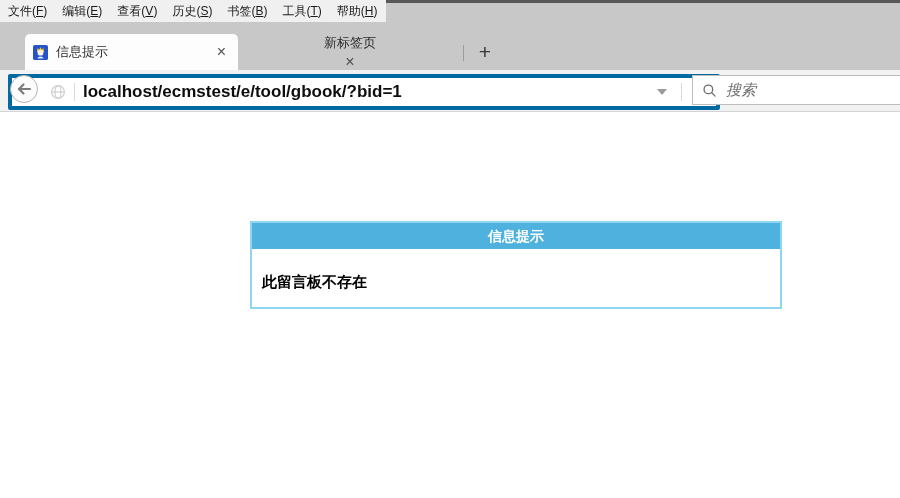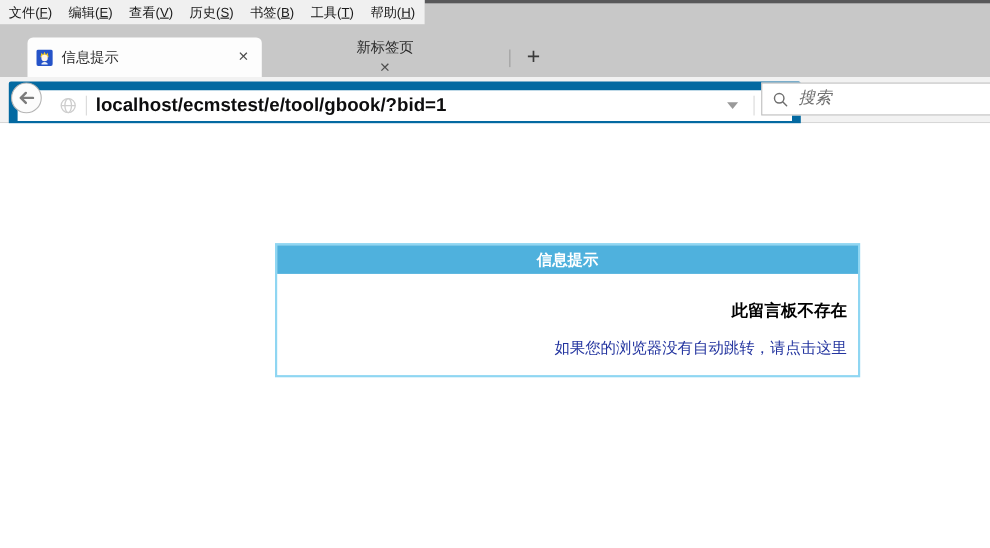--- a/index.html
+++ b/index.html
@@ -22,21 +22,21 @@
   .favicon{width:15px;height:15px;margin-right:8px;flex:0 0 auto;display:inline-flex;}
   .tab-label{font-size:13px;color:#2b2b2b;flex:1;white-space:nowrap;overflow:hidden;}
   .tab-close{font-size:16px;color:#4f4f4f;line-height:16px;padding:0 4px;cursor:default;}
   .tab-divider{position:absolute;left:463px;top:45px;width:1px;height:16px;background:#9c9c9c;}
   .newtab-button{position:absolute;left:470px;top:38px;width:30px;height:28px;
     font-size:21px;color:#3a3a3a;display:flex;align-items:center;justify-content:center;font-weight:400;}
   
   .toolbar{position:absolute;left:0;top:70px;width:900px;height:41px;background:#f2f2f2;
     border-bottom:1px solid #d4d4d4;}
   .urlbar{position:absolute;left:8px;top:4px;width:666px;height:28px;background:#ffffff;
-    border:8px solid #0369a1;border-radius:2px;display:flex;align-items:center;
+    border:4px solid #0369a1;border-radius:2px;display:flex;align-items:center;
     padding-left:38px;box-sizing:content-box;}
   .globe{width:16px;height:16px;flex:0 0 auto;opacity:.85;}
   .vdiv{width:1px;height:18px;background:#d9d9d9;margin:0 8px;flex:0 0 auto;}
   .url-input{flex:1;border:none;outline:none;background:transparent;
     font-family:"Liberation Sans","DejaVu Sans",sans-serif;
     font-size:17px;font-weight:600;color:#0d0d0e;padding:0;min-width:0;}
   .dropdown-arrow{width:0;height:0;border-left:5px solid transparent;border-right:5px solid transparent;
     border-top:6px solid #9a9a9a;margin:0 6px;flex:0 0 auto;}
   .go-button{width:26px;height:24px;display:flex;align-items:center;justify-content:center;flex:0 0 auto;}
   .back-button{position:absolute;left:10px;top:5px;width:28px;height:28px;border-radius:50%;
@@ -46,21 +46,21 @@
     border:1px solid #bdbdbd;display:flex;align-items:center;padding-left:9px;box-sizing:content-box;}
   .search-input{flex:1;border:none;outline:none;background:transparent;min-width:0;
     font-family:"Liberation Serif","DejaVu Serif",serif;
     font-size:15px;font-style:italic;color:#333;margin-left:7px;}
   .search-input::placeholder{color:#6e6e6e;font-style:italic;opacity:1;}
   
   .page{position:absolute;left:0;top:112px;width:900px;height:386px;background:#ffffff;}
   .dialog{position:absolute;left:250px;top:109px;width:528px;border:2px solid #8fd6f2;background:#fff;}
   .dialog-header{height:26px;line-height:26px;background:#4fb1dd;color:#ffffff;
     font-size:14px;font-weight:bold;text-align:center;}
-  .dialog-body{text-align:right;padding:24px 10px 15px 10px;}
+  .dialog-body{text-align:left;padding:24px 10px 15px 10px;}
   .dialog-message{font-size:15px;font-weight:bold;color:#000000;}
   .dialog-link{display:block;margin-top:16px;font-size:14px;color:#23349f;text-decoration:none;cursor:pointer;}
 </style>
 </head>
 <body>
 
 <div class="chrome">
   <div class="win-edge"></div>
 
   <div class="menubar">
@@ -130,16 +130,15 @@
     </svg>
     <input class="search-input" type="text" placeholder="搜索" style="">
   </div>
 </div>
 
 <div class="page">
   <div class="dialog">
     <div class="dialog-header">信息提示</div>
     <div class="dialog-body">
       <div class="dialog-message">此留言板不存在</div>
-      <a class="dialog-link">如果您的浏览器没有自动跳转，请点击这里</a>
     </div>
   </div>
 </div>
 
 </body></html>

